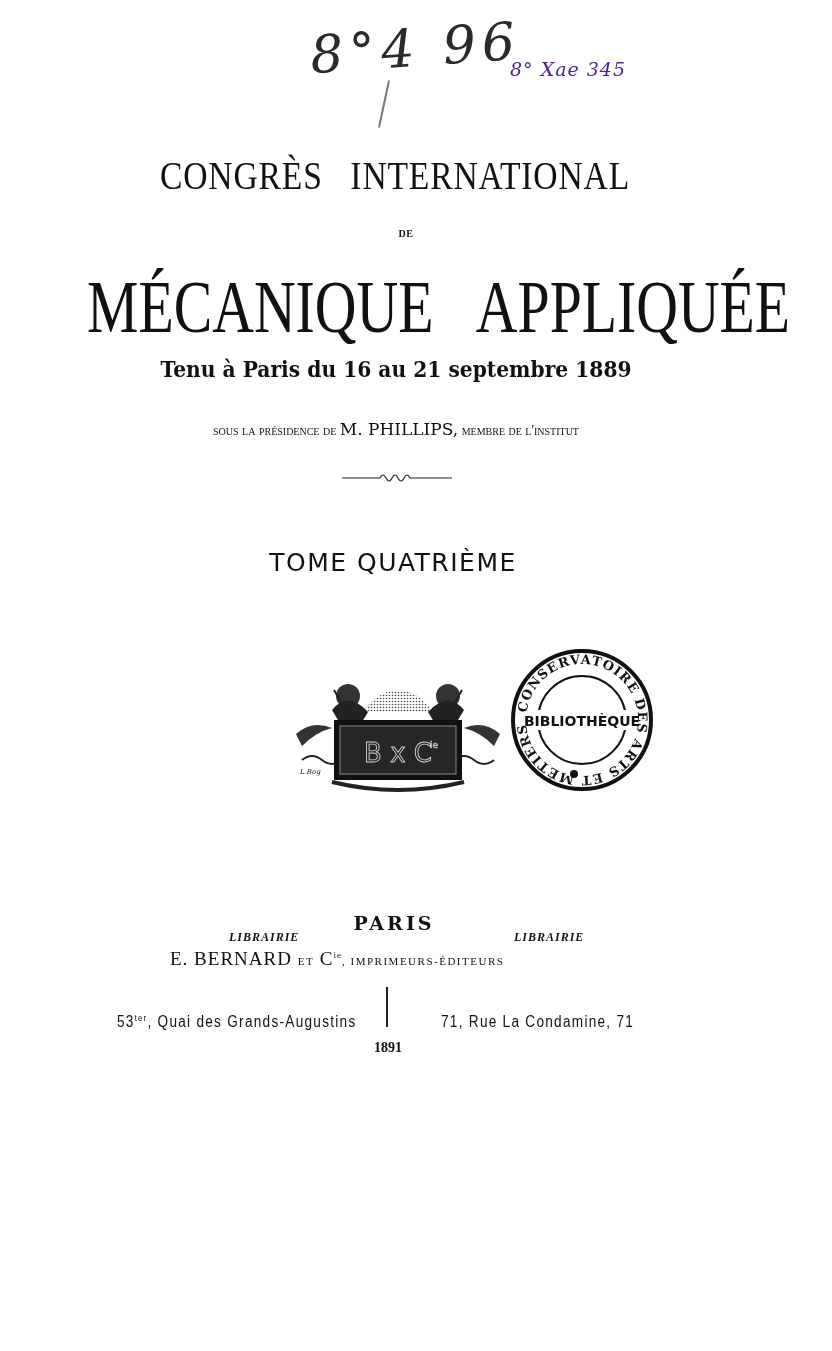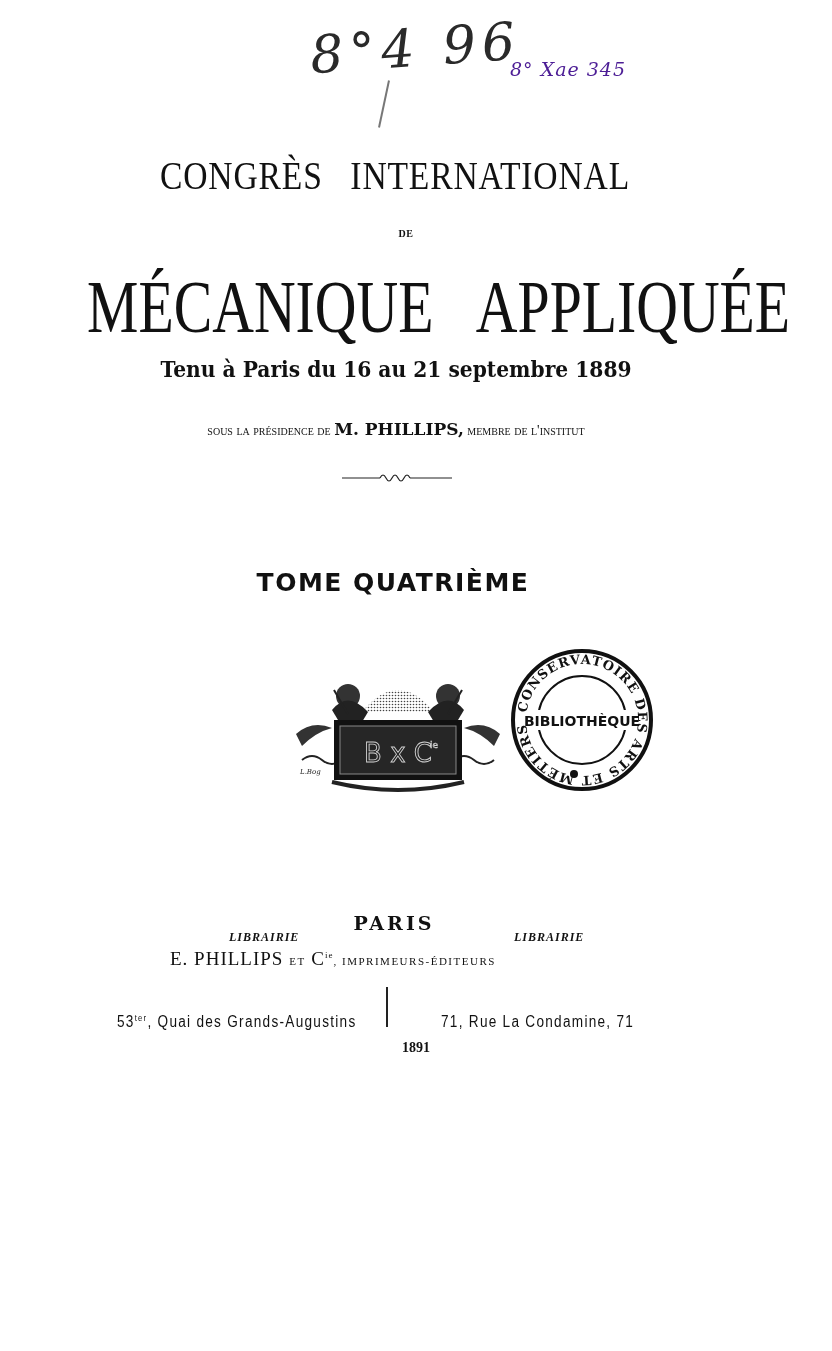--- a/index.html
+++ b/index.html
@@ -42,25 +42,25 @@
   .t-tenu {
     top: 356px; font-size: 22px; font-weight: bold;
     font-family: "DejaVu Serif", serif;
     transform: scaleX(0.92); transform-origin: 396px 0;
     left: 0; width: 792px;
   }
   .t-sous {
     top: 419px; font-size: 14px; left: 0; width: 792px;
     font-variant: small-caps; white-space: nowrap;
   }
-  .t-sous .name { font-weight: bold; font-size: 17px; font-family: "DejaVu Serif", serif; font-variant: normal; text-align: right; }
+  .t-sous .name { font-weight: normal; font-size: 17px; font-family: "DejaVu Serif", serif; font-variant: normal; text-align: right; }
   .ornament { left: 340px; top: 470px; }
 
   .t-tome {
-    top: 568px; font-size: 25px; font-weight: bold; letter-spacing: 1.5px;
+    top: 548px; font-size: 25px; font-weight: normal; letter-spacing: 1.5px;
     font-family: "DejaVu Sans", sans-serif; left: 0; width: 786px;
   }
 
   .vignette { left: 292px; top: 670px; width: 212px; height: 124px; }
   .stamp { left: 508px; top: 646px; width: 148px; height: 148px; }
 
   .t-paris {
     top: 912px; font-size: 19px; font-weight: bold; letter-spacing: 3px;
     font-family: "DejaVu Serif", serif; left: 0; width: 788px;
   }
@@ -76,21 +76,21 @@
   .lib-label { left: 205px; }
   .imp-label { left: 490px; }
   .addr {
     top: 1013px; font-size: 16px; font-family: "Liberation Sans", sans-serif;
     transform: scaleX(0.85); transform-origin: 0 0; white-space: nowrap; letter-spacing: 1.5px;
   }
   .addr-left { left: 117px; }
   .addr-left sup { font-size: 9px; }
   .addr-right { left: 441px; }
   .divider { left: 386px; top: 987px; width: 2px; height: 40px; background: #222; }
-  .t-year { top: 1040px; font-size: 14px; font-weight: bold; left: 0; width: 776px; margin-left: 28px; }
+  .t-year { top: 1040px; font-size: 14px; font-weight: bold; left: 0; width: 776px; }
 </style>
 </head>
 <body>
 
 <div class="abs hand-main">8°4 96</div>
 <div class="abs hand-main-tail"></div>
 <div class="abs hand-side">8° Xae 345</div>
 
 <div class="abs center t-congres">CONGRÈS INTERNATIONAL</div>
 <div class="abs center t-de">DE</div>
@@ -145,21 +145,21 @@
   <text font-family="DejaVu Serif, serif" font-weight="bold" font-size="13" fill="#111" letter-spacing="1">
     <textPath href="#ring" startOffset="2%">CONSERVATOIRE DES ARTS ET MÉTIERS</textPath>
   </text>
   <rect x="26" y="64" width="96" height="20" fill="#fff"></rect>
   <text x="74" y="80" text-anchor="middle" font-family="DejaVu Sans, sans-serif" font-weight="bold" font-size="14" fill="#111" transform="scale(1,1)">BIBLIOTHÈQUE</text>
   <circle cx="66" cy="128" r="4" fill="#111"></circle>
 </svg>
 
 <div class="abs center t-paris">PARIS</div>
 <div class="abs t-bernard">
-  <span>E. PHILLIPS</span>
+  <span>E. BERNARD</span>
   <span class="small">ET</span>
   <span>C</span><sup>ie</sup><span class="small">, IMPRIMEURS-ÉDITEURS</span>
 </div>
 
 <div class="abs col-label lib-label">LIBRAIRIE</div>
 <div class="abs col-label imp-label">LIBRAIRIE</div>
 <div class="abs divider"></div>
 
 <div class="abs addr addr-left">
   <span>53</span><sup>ter</sup><span>, Quai des Grands-Augustins</span>

